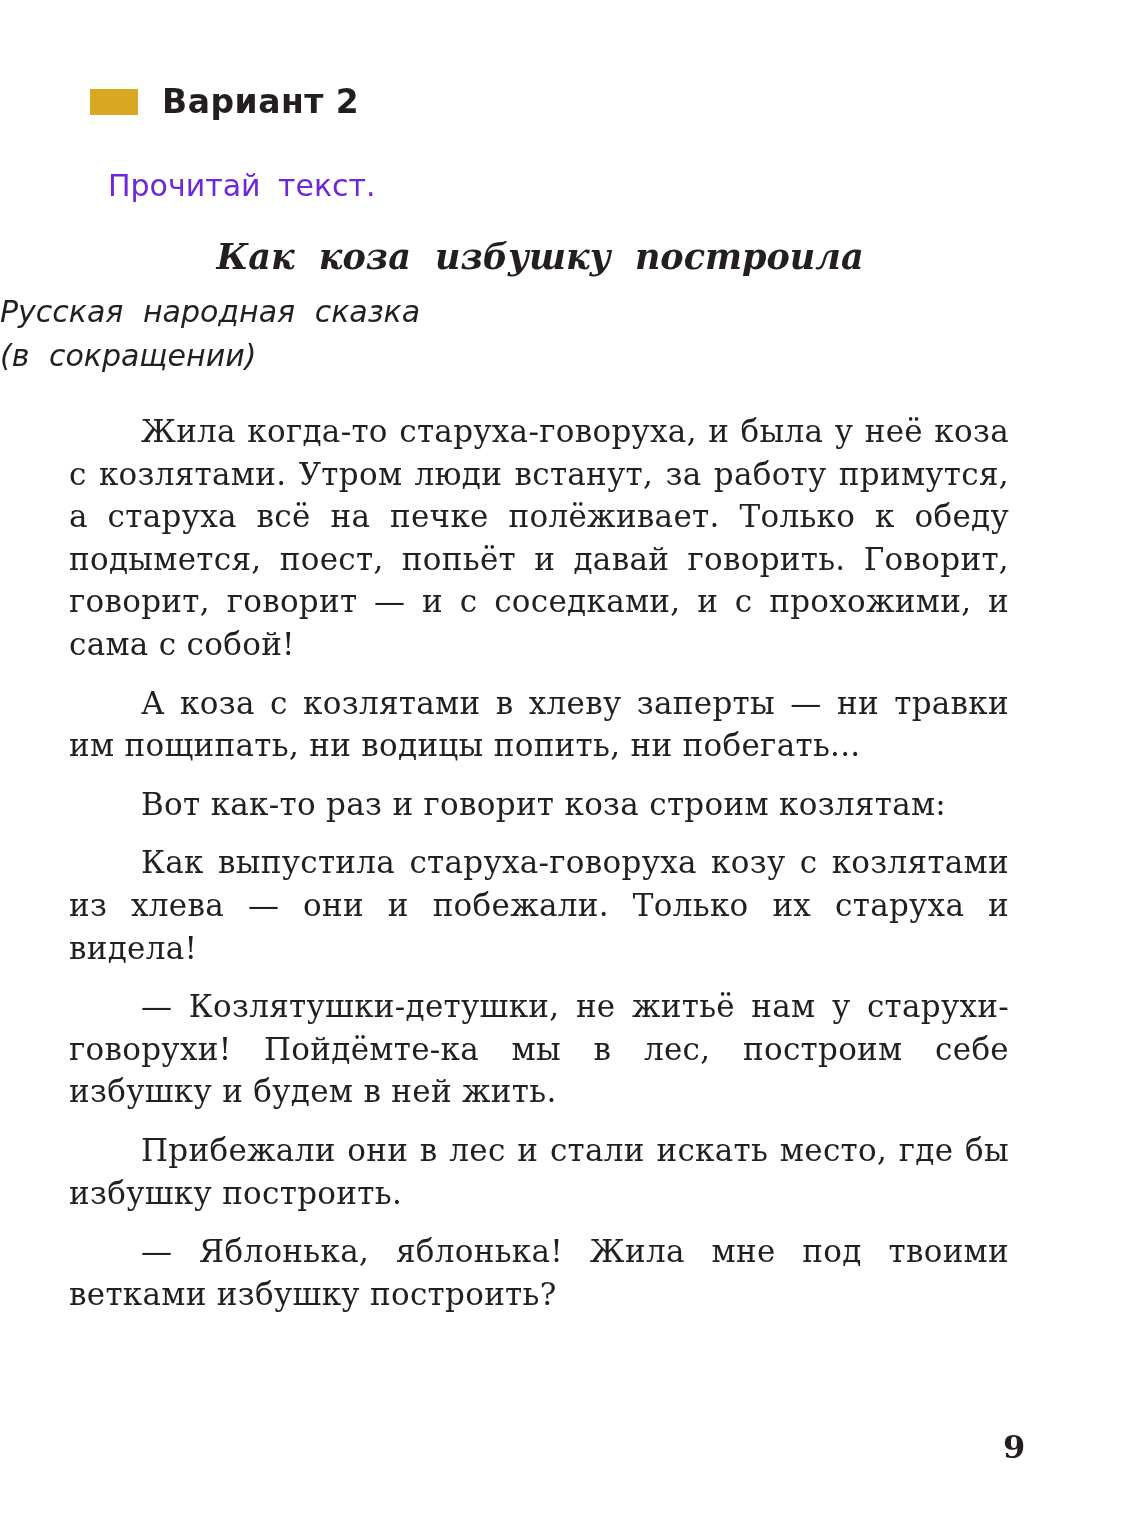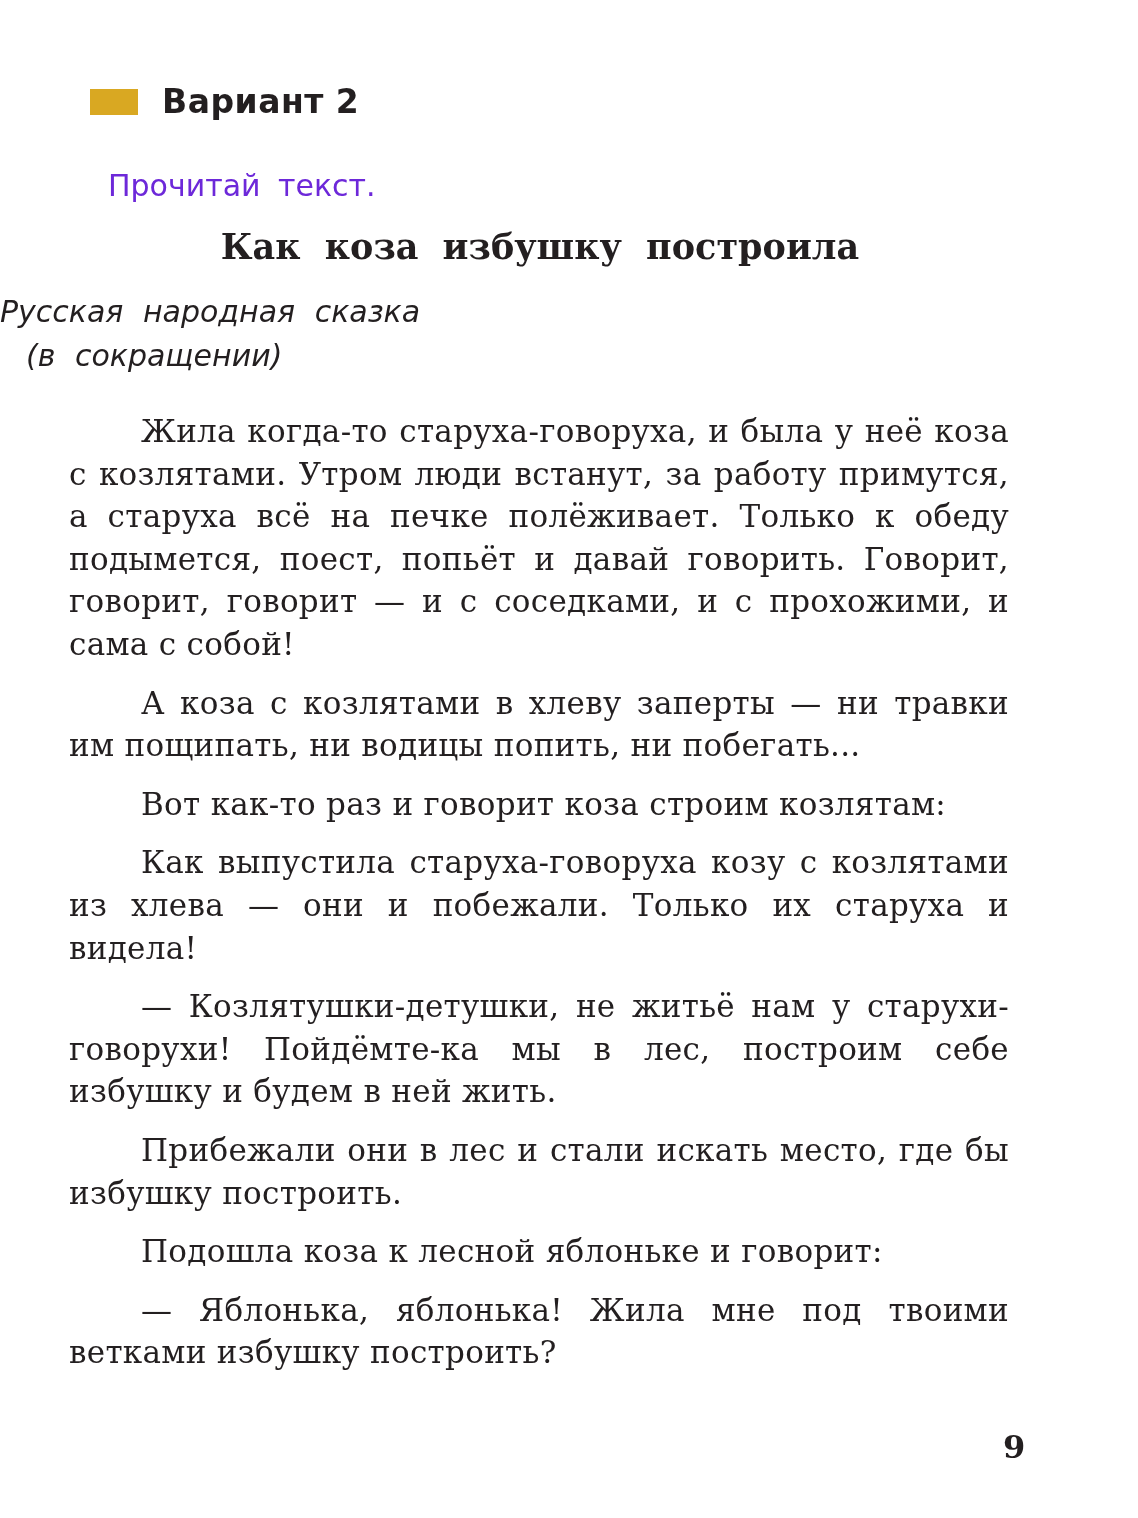--- a/index.html
+++ b/index.html
@@ -41,41 +41,42 @@
       top: 168px;
       font-family: "DejaVu Sans", sans-serif;
       font-size: 30px;
       word-spacing: 8px;
       color: #6d28d9;
     }
     .story-title {
       position: absolute;
       left: 0;
       width: 1080px;
-      top: 226px;
+      top: 236px;
       text-align: center;
       font-family: "DejaVu Serif", serif;
       font-weight: bold;
       font-size: 35px;
       word-spacing: 12px;
       color: #231f20;
+      font-style: italic;
     }
     .story-subtitle {
       position: absolute;
       left: 0;
       width: 1080px;
       text-align: left;
       font-family: "DejaVu Sans", sans-serif;
       font-style: italic;
       font-size: 30px;
       word-spacing: 10px;
       color: #231f20;
     }
     .story-subtitle.line1 { top: 294px; }
-    .story-subtitle.line2 { top: 338px; padding-left: 26px; }
+    .story-subtitle.line2 { top: 338px; }
     .story-body {
       position: absolute;
       left: 53px;
       top: 394px;
       width: 972px;
       font-family: "DejaVu Serif", serif;
       font-size: 31px;
       line-height: 42.6px;
       color: #231f20;
       text-align: justify;
@@ -110,17 +111,16 @@
 <div class="story-subtitle line1">Русская народная сказка</div>
 <div class="story-subtitle line2">(в сокращении)</div>
 
 <div class="story-body">
   <p>Жила когда-то старуха-говоруха, и была у неё коза с козлятами. Утром люди вста­нут, за работу примутся, а старуха всё на печке полёживает. Только к обеду подымет­ся, поест, попьёт и давай говорить. Говорит, говорит, говорит — и с соседками, и с про­хожими, и сама с собой!</p>
   <p>А коза с козлятами в хлеву заперты — ни травки им пощипать, ни водицы попить, ни побегать...</p>
   <p>Вот как-то раз и говорит коза строим козлятам:</p>
   <p>Как выпустила старуха-говоруха козу с козлятами из хлева — они и побежали. Только их старуха и видела!</p>
   <p>— Козлятушки-детушки, не житьё нам у старухи-говорухи! Пойдёмте-ка мы в лес, по­строим себе избушку и будем в ней жить.</p>
   <p>Прибежали они в лес и стали искать ме­сто, где бы избушку построить.</p>
-  <p>Подошла коза к лесной яблоньке и гово­рит:</p>
   <p>— Яблонька, яблонька! Жила мне под твоими ветками избушку построить?</p>
 </div>
 
 <div class="page-number">9</div>
 
 </body></html>

